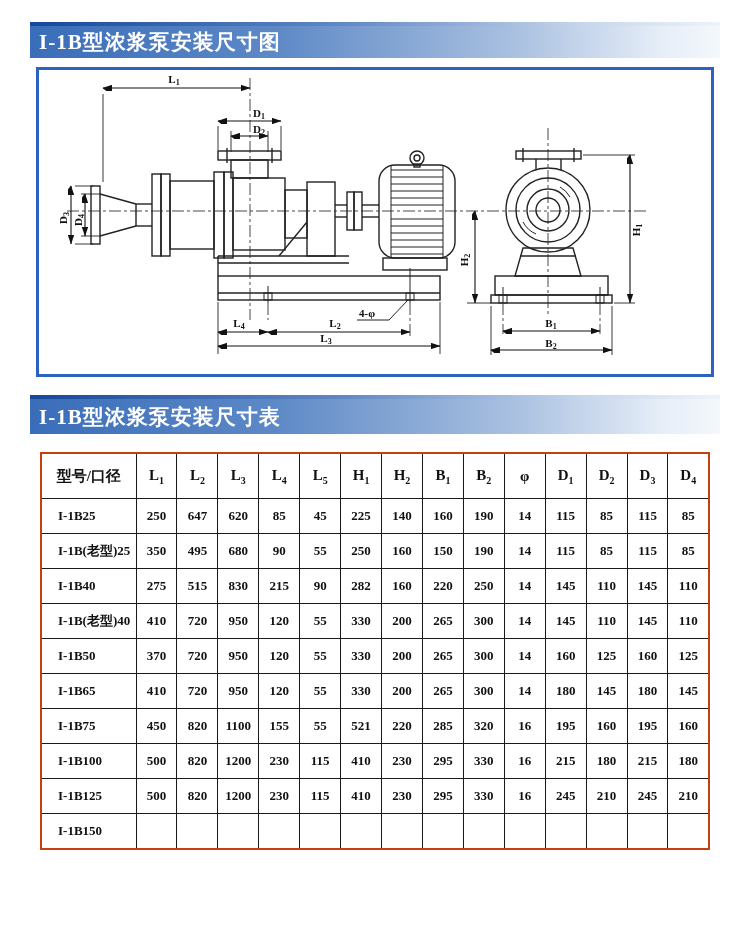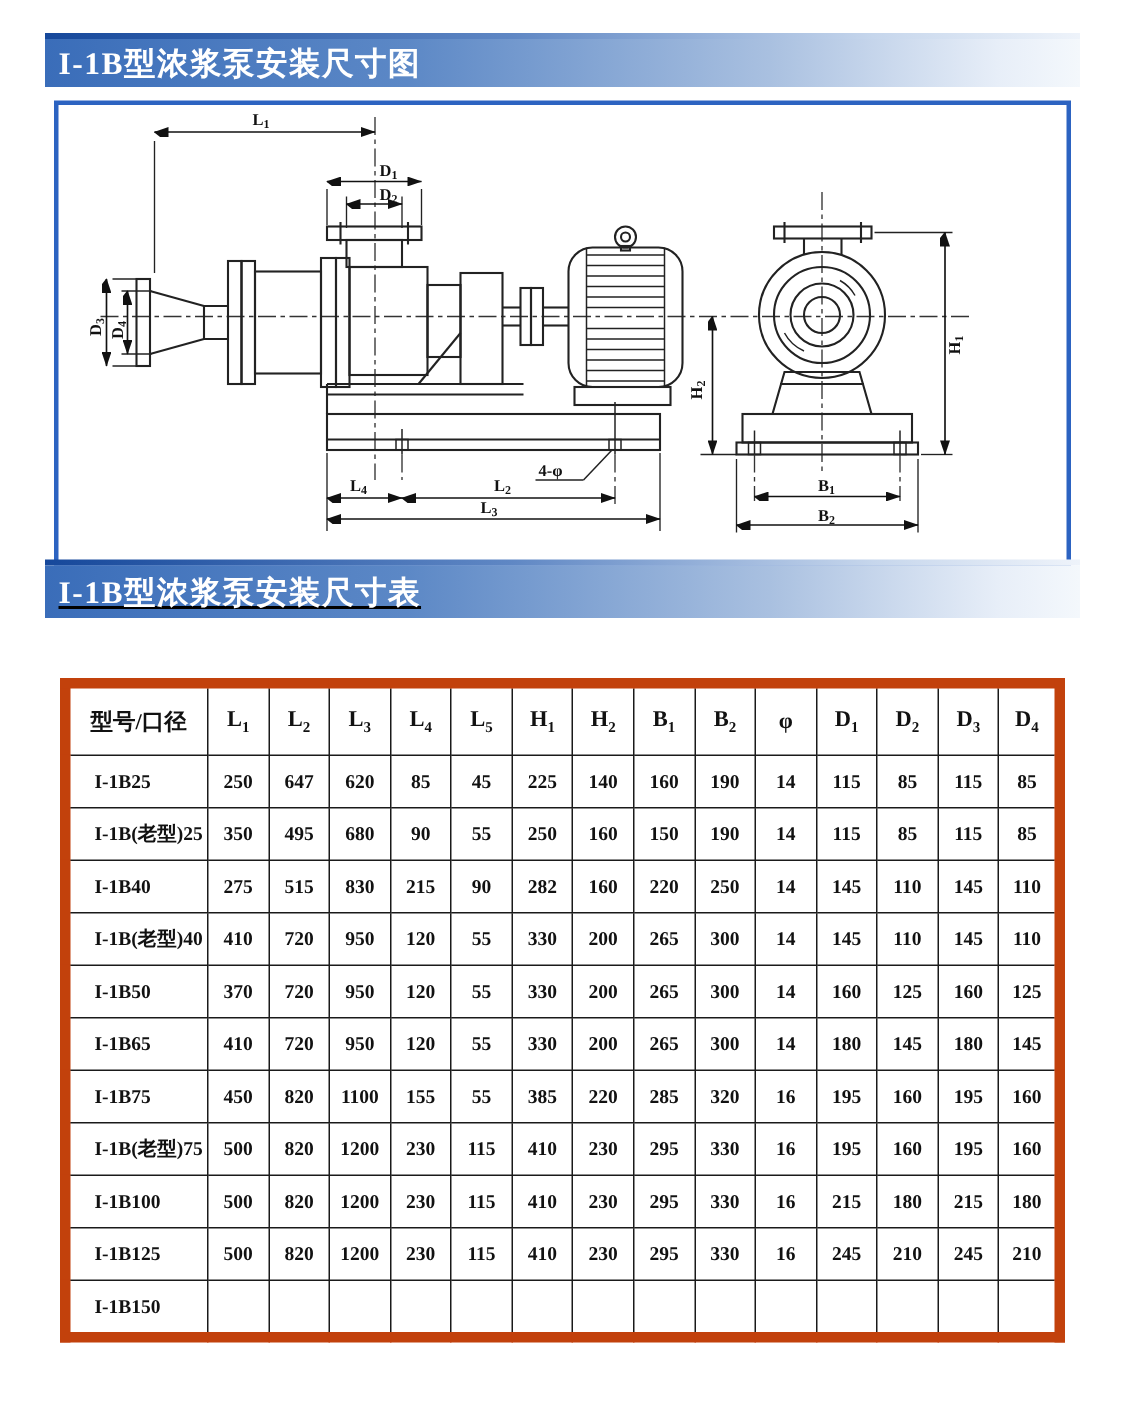--- a/index.html
+++ b/index.html
@@ -1,20 +1,20 @@
 <!DOCTYPE html>
 <html><head>
 <meta charset="utf-8">
 <style>
   html,body { margin:0; padding:0; background:#ffffff; }
   body { width:750px; height:951px; position:relative; font-family:"Liberation Serif","DejaVu Serif",serif; }
 
   .sec-hdr { position:absolute; left:30px; width:690px;text-align:center; }
   #hdr1 { top:22px; }
-  #hdr2 { top:373px;text-decoration:underline; }
+  #hdr2 { top:395px; }
   .hdr-strip { height:4px; background:linear-gradient(to right,#16489b 0%,#5f87c4 45%,#c6d6ec 80%,#eef3fa 100%); }
   .hdr-bar { height:32px; background:linear-gradient(to right,#3a6db9 0%,#5c88c6 35%,#a9c0e0 70%,#e7eef8 92%,#f4f8fc 100%);
              color:#ffffff; font-size:21px; font-weight:bold; letter-spacing:1px;
              display:flex; align-items:center; padding-left:9px; }
   #hdr2 .hdr-bar { height:35px; }
 
   .diagram-box { position:absolute; left:36px; top:67px; width:672px; height:304px;
                  border:3px solid #2c63c1; background:#ffffff; box-sizing:content-box; }
   .diagram-box svg { display:block; }
 
@@ -22,21 +22,21 @@
   svg .thin{ stroke:#222222; stroke-width:1; fill:none; }
   svg .cl  { stroke:#333333; stroke-width:0.9; fill:none; stroke-dasharray:12 3 3 3; }
   svg .ext { stroke:#222222; stroke-width:0.9; fill:none; }
   svg .dim { stroke:#111111; stroke-width:1.1; fill:none; }
   svg text { font:bold 11px "Liberation Serif","DejaVu Serif",serif; fill:#111111; }
   svg .sub { font-size:8px; }
   svg marker path { fill:#111111; }
 
   table.dim-table { position:absolute; left:40px; top:452px; width:670px;
                     border-collapse:collapse; table-layout:fixed;
-                    border:7px solid #c2410c; background:#ffffff; }
+                    border:2px solid #c2410c; background:#ffffff; }
   .dim-table th, .dim-table td { border:1px solid #1a1a1a; text-align:center;
                     color:#111111; font-weight:bold; overflow:hidden; white-space:nowrap; }
   .dim-table thead th { height:42px; font-size:15px; }
   .dim-table tbody td { height:32px; font-size:13px; }
   .dim-table td.model { text-align:left; padding-left:16px; font-size:13px; }
   .dim-table .sub { font-size:10px; vertical-align:sub; }
 </style>
 </head>
 <body>
 
@@ -326,41 +326,24 @@
         <td>180</td>
         <td>145</td>
       </tr>
       <tr>
         <td class="model">I-1B75</td>
         <td>450</td>
         <td>820</td>
         <td>1100</td>
         <td>155</td>
         <td>55</td>
-        <td>385</td>
+        <td>521</td>
         <td>220</td>
         <td>285</td>
         <td>320</td>
-        <td>16</td>
-        <td>195</td>
-        <td>160</td>
-        <td>195</td>
-        <td>160</td>
-      </tr>
-      <tr>
-        <td class="model">I-1B(老型)75</td>
-        <td>500</td>
-        <td>820</td>
-        <td>1200</td>
-        <td>230</td>
-        <td>115</td>
-        <td>410</td>
-        <td>230</td>
-        <td>295</td>
-        <td>330</td>
         <td>16</td>
         <td>195</td>
         <td>160</td>
         <td>195</td>
         <td>160</td>
       </tr>
       <tr>
         <td class="model">I-1B100</td>
         <td>500</td>
         <td>820</td>

